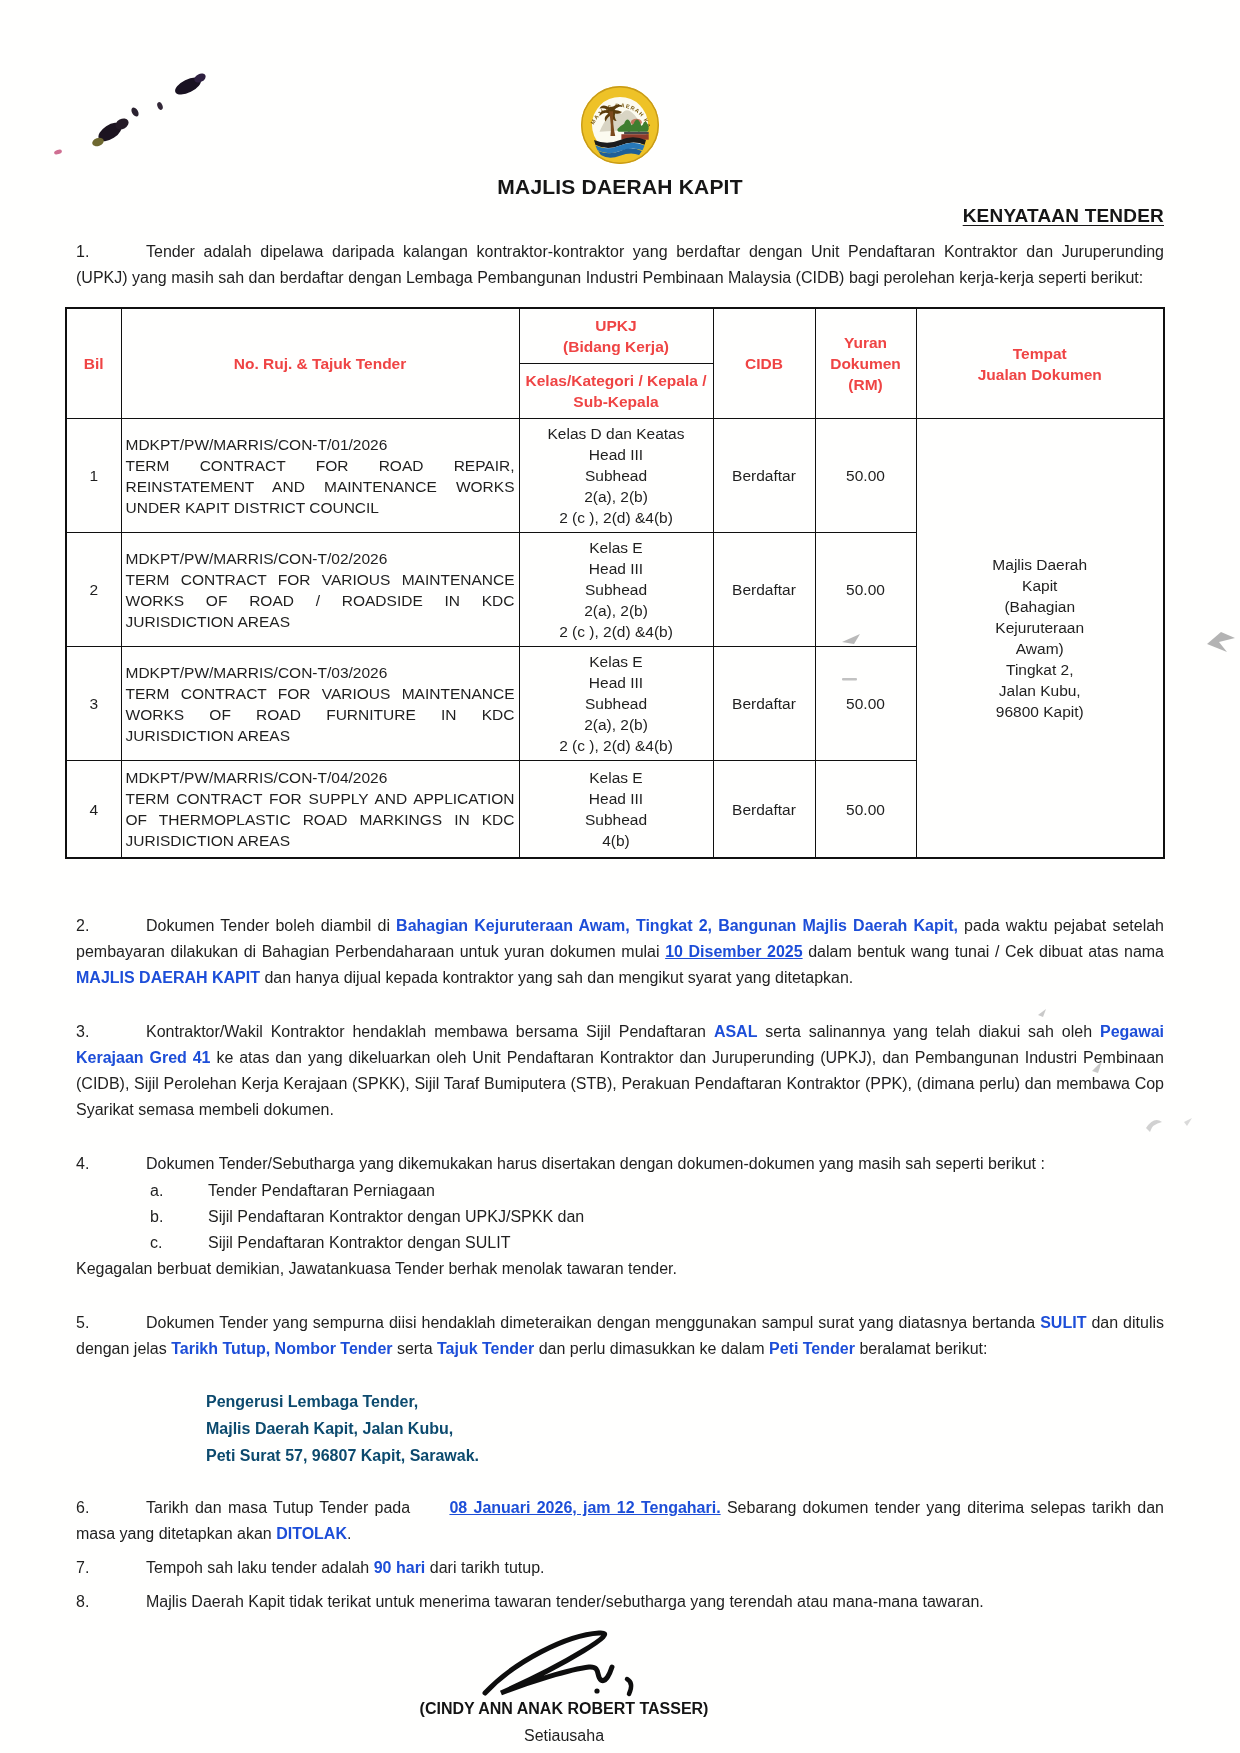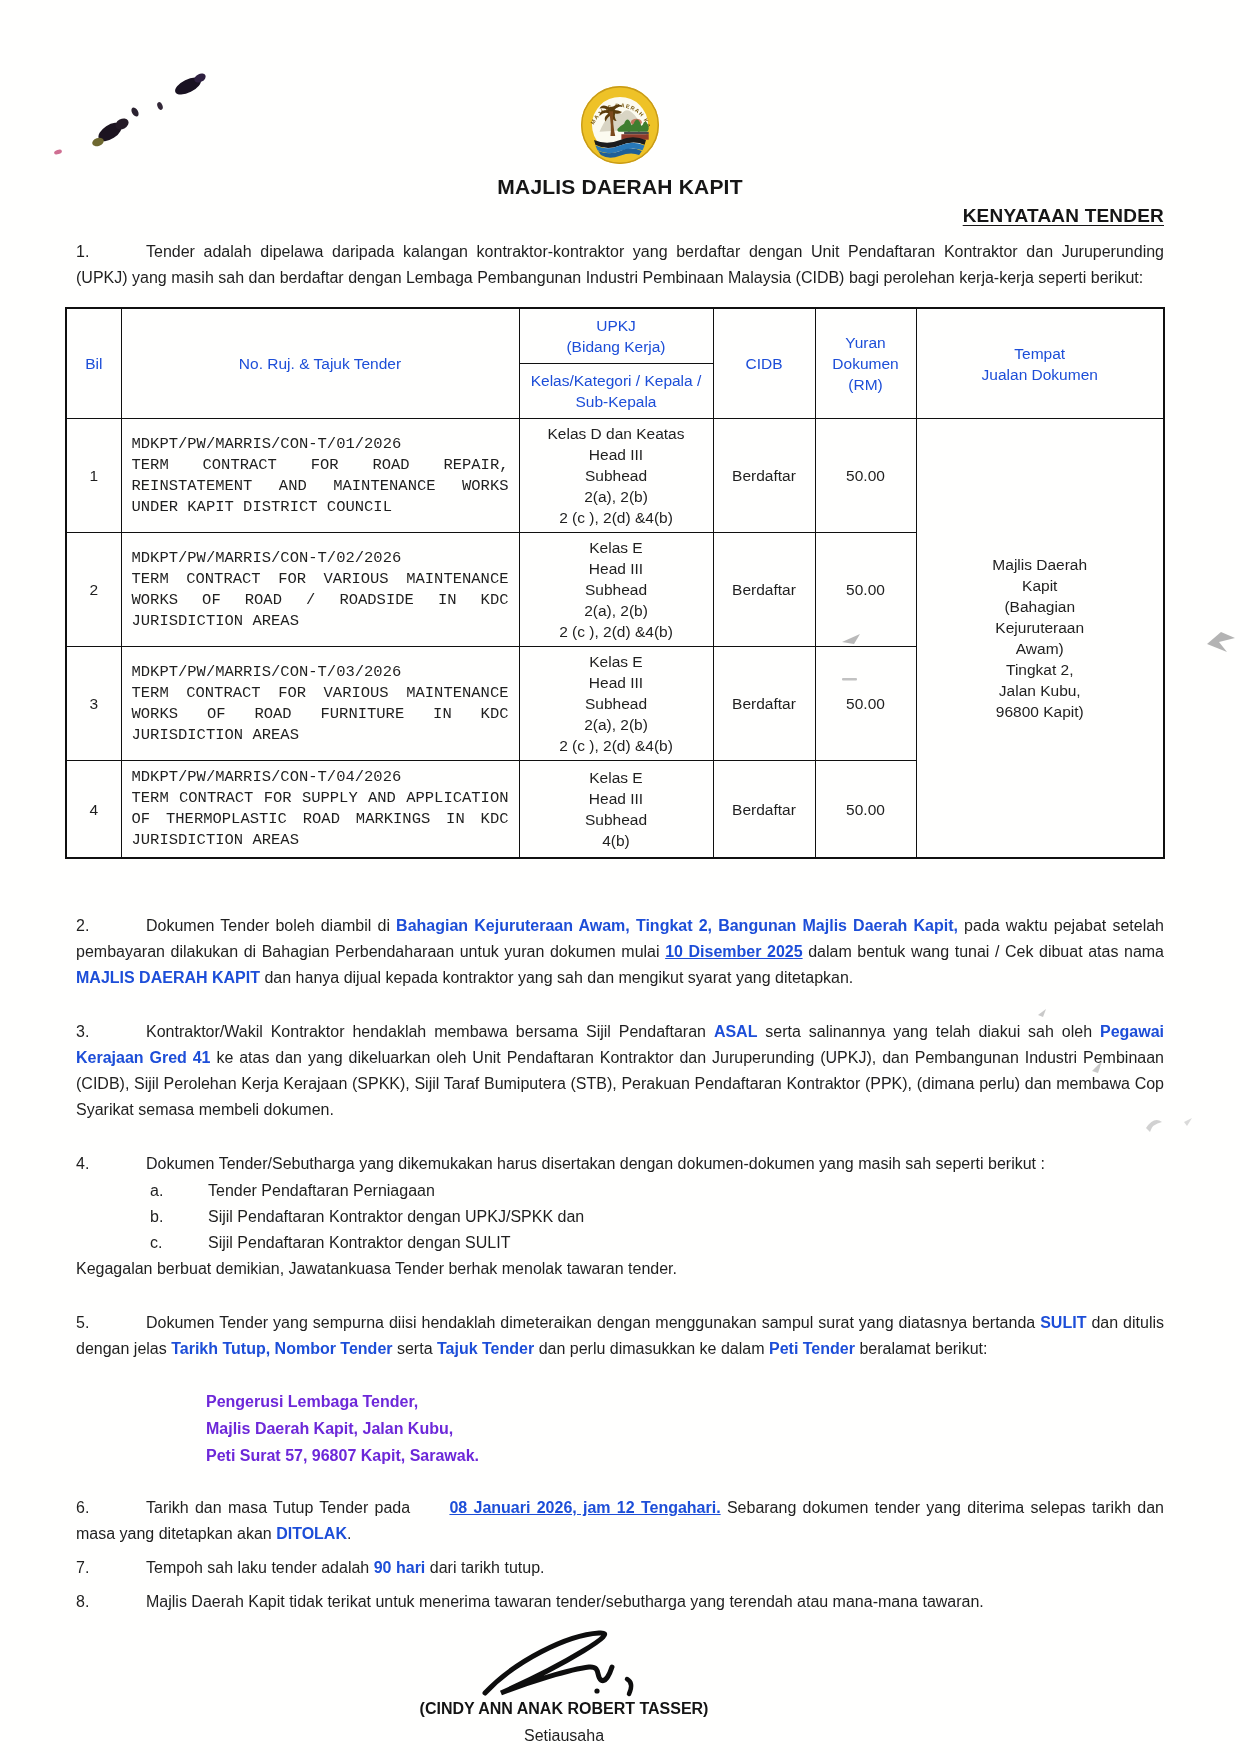--- a/index.html
+++ b/index.html
@@ -17,38 +17,38 @@
   .doc-title{font-size:19px;font-weight:700;line-height:28px;color:#161616;text-decoration:underline;text-underline-offset:3px;letter-spacing:.2px;text-align:right;}
   
   .para{margin:28px 0 0;text-align:justify;}
   .para.first{margin-top:9px;}
   .num{display:inline-block;width:70px;font-weight:400;}
   .seg-b{font-weight:700;color:#1d4ed8;}
   .sublist{margin:1px 0 0 74px;}
   .subitem{line-height:26px;}
   .marker{display:inline-block;width:58px;}
   .plain-line{margin:0;text-align:justify;}
-  .address{margin:26px 0 0 130px;font-weight:700;line-height:27px;color:#6d28d9;}
+  .address{margin:26px 0 0 130px;font-weight:700;line-height:27px;color:#0c4a6e;}
   .tight{margin-top:8px;}
   
   table.tender{border-collapse:collapse;table-layout:fixed;margin:16px -11px 0;border:2.5px solid #101010;}
   table.tender td,table.tender th{border:1.5px solid #101010;vertical-align:middle;padding:4px 6px;font-size:15.5px;line-height:21px;}
-  th{font-weight:400;color:#1d4ed8;}
+  th{font-weight:700;color:#ef4444;}
   .col-bil{width:55px;}
   .col-ref{width:398px;}
   .col-upkj{width:194px;}
   .col-cidb{width:102px;}
   .col-yuran{width:101px;}
   .col-tempat{width:248px;}
   .cell-center{text-align:center;}
   .prelines{white-space:pre-line;}
   .upkj-split{padding:0 !important;}
   .upkj-top{border-bottom:1.5px solid #101010;padding:6px 4px;text-align:center;}
   .upkj-bot{padding:6px 4px;text-align:center;}
-  .ref-cell{vertical-align:middle;padding:6px 10px !important;font-family:Liberation Mono, monospace;}
+  .ref-cell{vertical-align:middle;padding:6px 4px !important;}
   .ref-no{text-align:left;}
   .ref-title{text-align:justify;}
   .tempat-cell{text-align:center;line-height:27px;}
   .h-head{height:84px;}
   .h-r1{height:102px;}
   .h-r2{height:104px;}
   .h-r3{height:104px;}
   .h-r4{height:88px;}
   
   .sig-block{margin-top:10px;text-align:center;transform:translateX(-56px);}

